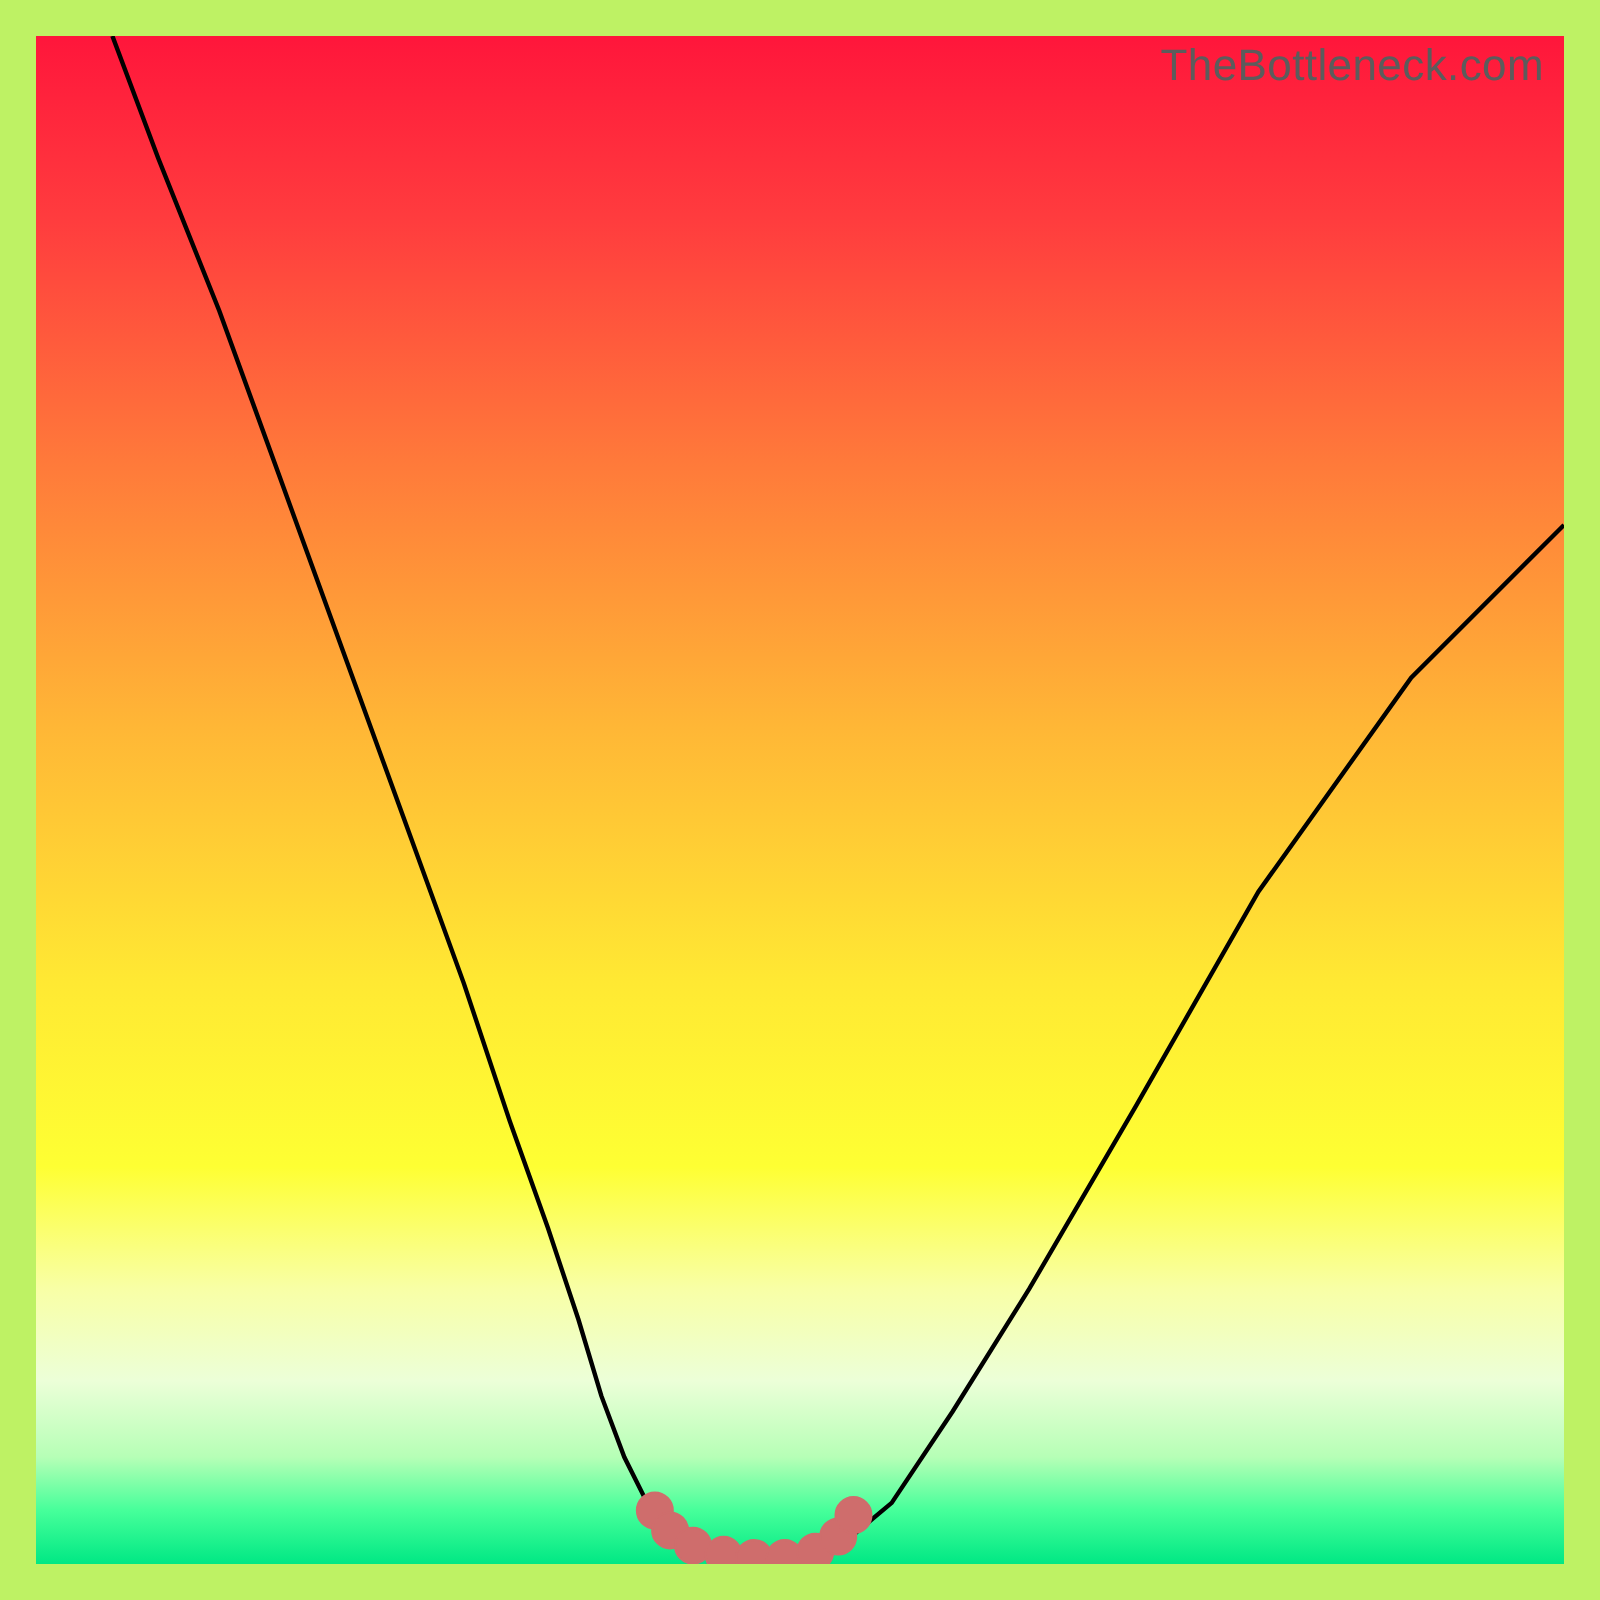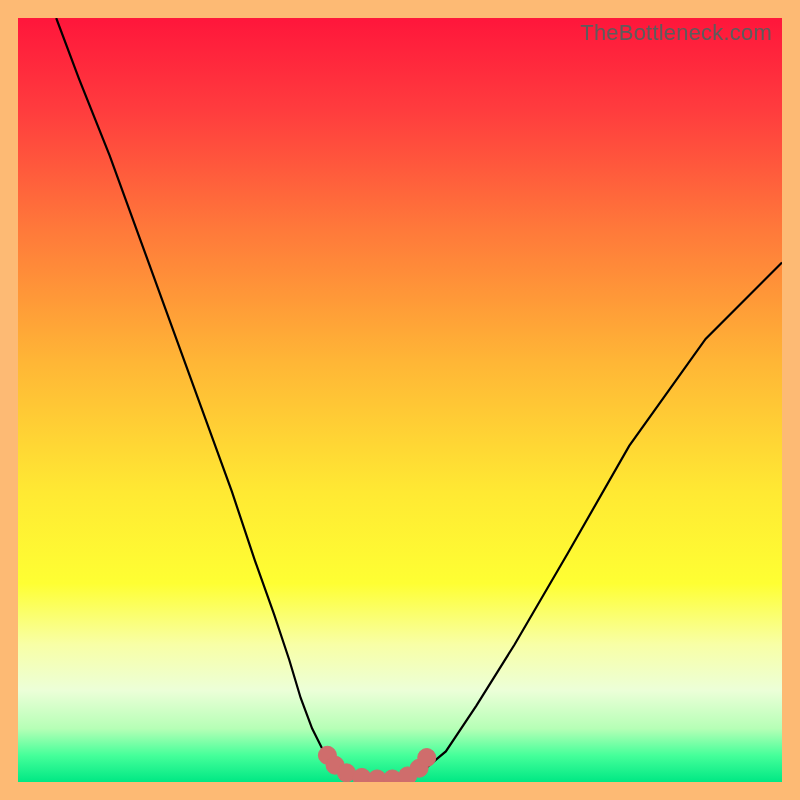--- a/index.html
+++ b/index.html
@@ -10,21 +10,21 @@
     background: #000;
     overflow: hidden;
     font-family: Arial, Helvetica, sans-serif;
   }
   .frame {
     position: absolute;
     left: 0;
     top: 0;
     width: 800px;
     height: 800px;
-    background: #fdba74;
+    background: #bef264;
     text-decoration: underline;
   }
   .plot-area {
     position: absolute;
     left: 18px;
     top: 18px;
     width: 764px;
     height: 764px;
     overflow: hidden;
   }

